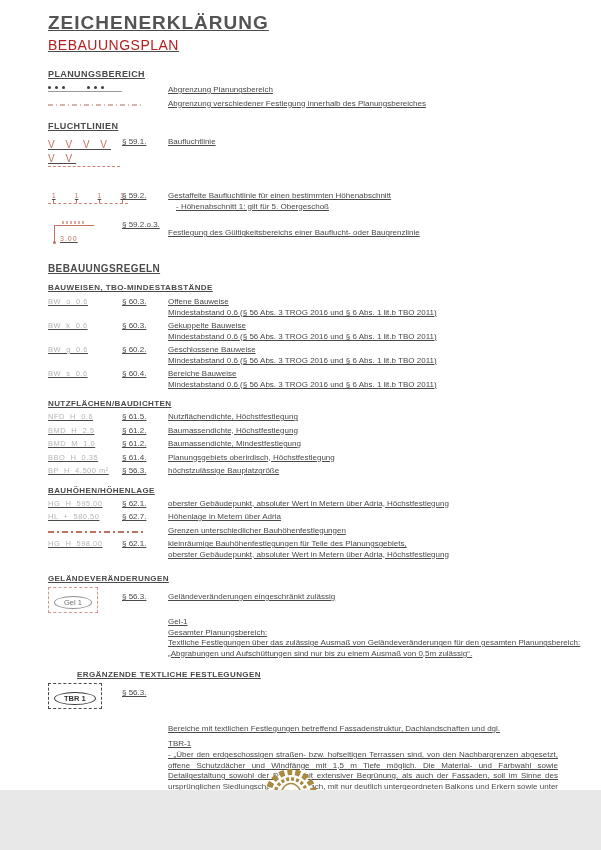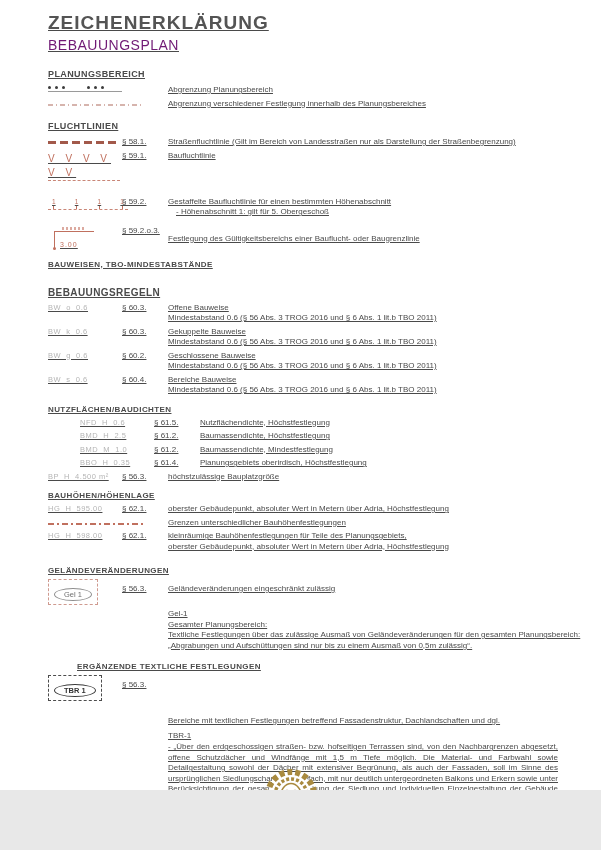--- a/index.html
+++ b/index.html
@@ -4,21 +4,21 @@
 <style>
   html,body { margin:0; padding:0; background:#e8e8e8; }
   .page {
     position:relative; width:601px; height:790px; margin:0 auto;
     background:#ffffff; overflow:hidden;
     font-family:"Liberation Sans", sans-serif; color:#4a4a4a;text-decoration:underline;
   }
   .content { padding:8px 30px 0 48px; }
 
   h1.title { margin:4px 0 0 0; font-size:19px; line-height:22px; letter-spacing:1px; color:#545454; font-weight:bold; }
-  h2.subtitle { margin:3px 0 16px 0; font-size:14px; line-height:16px; letter-spacing:0.5px; color:#701a75; font-weight:normal; }
+  h2.subtitle { margin:3px 0 16px 0; font-size:14px; line-height:16px; letter-spacing:0.5px; color:#b91c1c; font-weight:normal; }
 
   .sec { margin:12px 0 0 0; font-size:9px; font-weight:bold; letter-spacing:0.4px; color:#4a4a4a; }
   .sec.big { font-size:10px; margin-top:18px; }
   .sec.sub { font-size:8px; margin-top:9px; }
 
   .rows { margin-top:6px; }
   .row { display:grid; grid-template-columns:74px 46px 1fr; align-items:start; margin-top:3px; }
   .row .ref { font-size:8px; white-space:nowrap; color:#4a4a4a; }
   .row .desc { font-size:8px; line-height:10.5px; white-space:nowrap; color:#4a4a4a; }
   .row .desc .l2 { display:block; white-space:nowrap; }
@@ -112,33 +112,26 @@
             <div class="sym-dashdot-light"></div>
           </div>
         <div class="desc">Abgrenzung verschiedener Festlegung innerhalb des Planungsbereiches</div>
       </div>
     </div>
 
     <div class="sec">FLUCHTLINIEN</div>
     <div class="rows">
       <div class="row">
         <div class="symcell">
-            <div class="sym-dashes-red"></div>
-          </div>
-        <div class="ref">§ 58.1.</div>
-        <div class="desc">Straßenfluchtlinie (Gilt im Bereich von Landesstraßen nur als Darstellung der Straßenbegrenzung)</div>
-      </div>
-      <div class="row">
-        <div class="symcell">
           <div class="sym-v">V V V V V V</div>
         </div>
         <div class="ref">§ 59.1.</div>
         <div class="desc">Baufluchtlinie</div>
       </div>
-      <div class="row" style="margin-top:16px;">
+      <div class="row" style="margin-top:24px;">
         <div class="symcell">
           <div class="sym-staffel">
             <span>1</span>
             <span>1</span>
             <span>1</span>
             <span>1</span>
           </div>
         </div>
         <div class="ref">§ 59.2.</div>
         <div class="desc">
@@ -151,23 +144,23 @@
           <div class="sym-bracket">
             <div class="tickline"></div>
             <div class="box"><span class="val">3.00</span></div>
           </div>
         </div>
         <div class="ref">§ 59.2.o.3.</div>
         <div class="desc" style="padding-top:8px;">Festlegung des Gültigkeitsbereichs einer Bauflucht- oder Baugrenzlinie</div>
       </div>
     </div>
 
+    <div class="sec big">BEBAUUNGSREGELN</div>
+
     <div class="sec sub">BAUWEISEN, TBO-MINDESTABSTÄNDE</div>
-
-    <div class="sec big">BEBAUUNGSREGELN</div>
     <div class="rows" style="margin-top:5px;">
       <div class="row">
         <div class="symtext">BW  o  0.6</div>
         <div class="ref">§ 60.3.</div>
         <div class="desc"><span>Offene Bauweise</span><span class="l2">Mindestabstand 0.6 (§ 56 Abs. 3 TROG 2016 und § 6 Abs. 1 lit.b TBO 2011)</span></div>
       </div>
       <div class="row">
         <div class="symtext">BW  k  0.6</div>
         <div class="ref">§ 60.3.</div>
         <div class="desc"><span>Gekuppelte Bauweise</span><span class="l2">Mindestabstand 0.6 (§ 56 Abs. 3 TROG 2016 und § 6 Abs. 1 lit.b TBO 2011)</span></div>
@@ -178,21 +171,21 @@
         <div class="desc"><span>Geschlossene Bauweise</span><span class="l2">Mindestabstand 0.6 (§ 56 Abs. 3 TROG 2016 und § 6 Abs. 1 lit.b TBO 2011)</span></div>
       </div>
       <div class="row">
         <div class="symtext">BW  s  0.6</div>
         <div class="ref">§ 60.4.</div>
         <div class="desc"><span>Bereiche Bauweise</span><span class="l2">Mindestabstand 0.6 (§ 56 Abs. 3 TROG 2016 und § 6 Abs. 1 lit.b TBO 2011)</span></div>
       </div>
     </div>
 
     <div class="sec sub">NUTZFLÄCHEN/BAUDICHTEN</div>
-    <div class="rows" style="margin-top:4px;margin-left:32px;">
+    <div class="rows" style="margin-top:4px;">
       <div class="row">
         <div class="symtext">NFD  H  0.6</div>
         <div class="ref">§ 61.5.</div>
         <div class="desc">Nutzflächendichte, Höchstfestlegung</div>
       </div>
       <div class="row">
         <div class="symtext">BMD  H  2.5</div>
         <div class="ref">§ 61.2.</div>
         <div class="desc">Baumassendichte, Höchstfestlegung</div>
       </div>
@@ -215,20 +208,25 @@
         <div class="desc">höchstzulässige Bauplatzgröße</div>
       </div>
     </div>
 
     <div class="sec sub">BAUHÖHEN/HÖHENLAGE</div>
     <div class="rows" style="margin-top:4px;">
       <div class="row">
         <div class="symtext">HG  H  595.00</div>
         <div class="ref">§ 62.1.</div>
         <div class="desc">oberster Gebäudepunkt, absoluter Wert in Metern über Adria, Höchstfestlegung</div>
+      </div>
+      <div class="row">
+        <div class="symtext">HL  +  580.50</div>
+        <div class="ref">§ 62.7.</div>
+        <div class="desc">Höhenlage in Metern über Adria</div>
       </div>
       <div class="row">
         <div class="symcell span2">
             <div class="sym-dashdot-red"></div>
           </div>
         <div class="desc">Grenzen unterschiedlicher Bauhöhenfestlegungen</div>
       </div>
       <div class="row">
         <div class="symtext">HG  H  598.00</div>
         <div class="ref">§ 62.1.</div>

